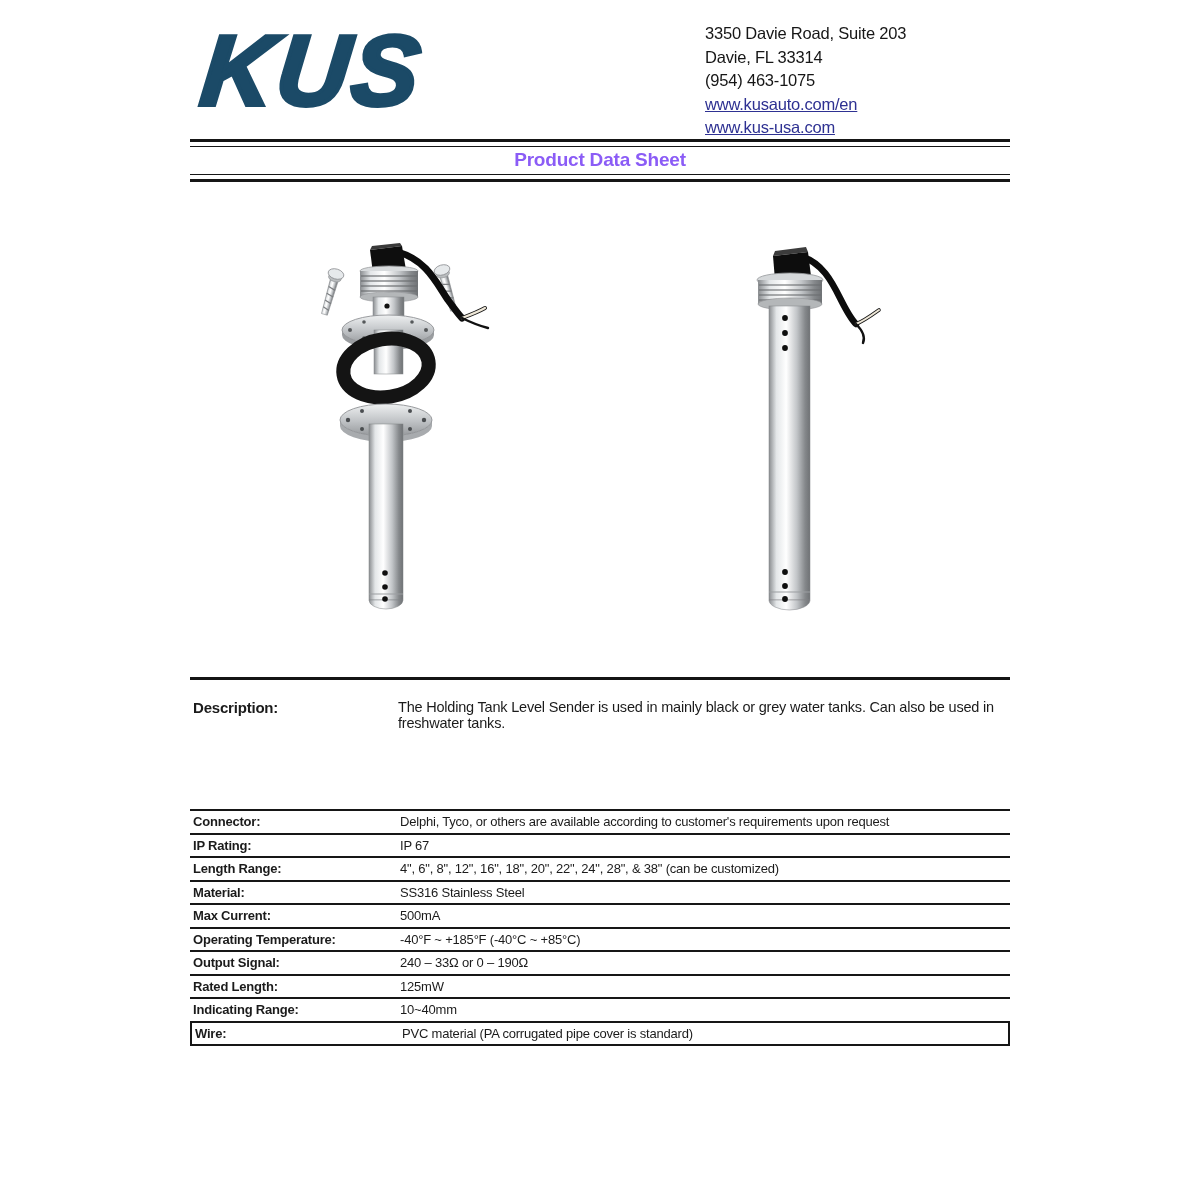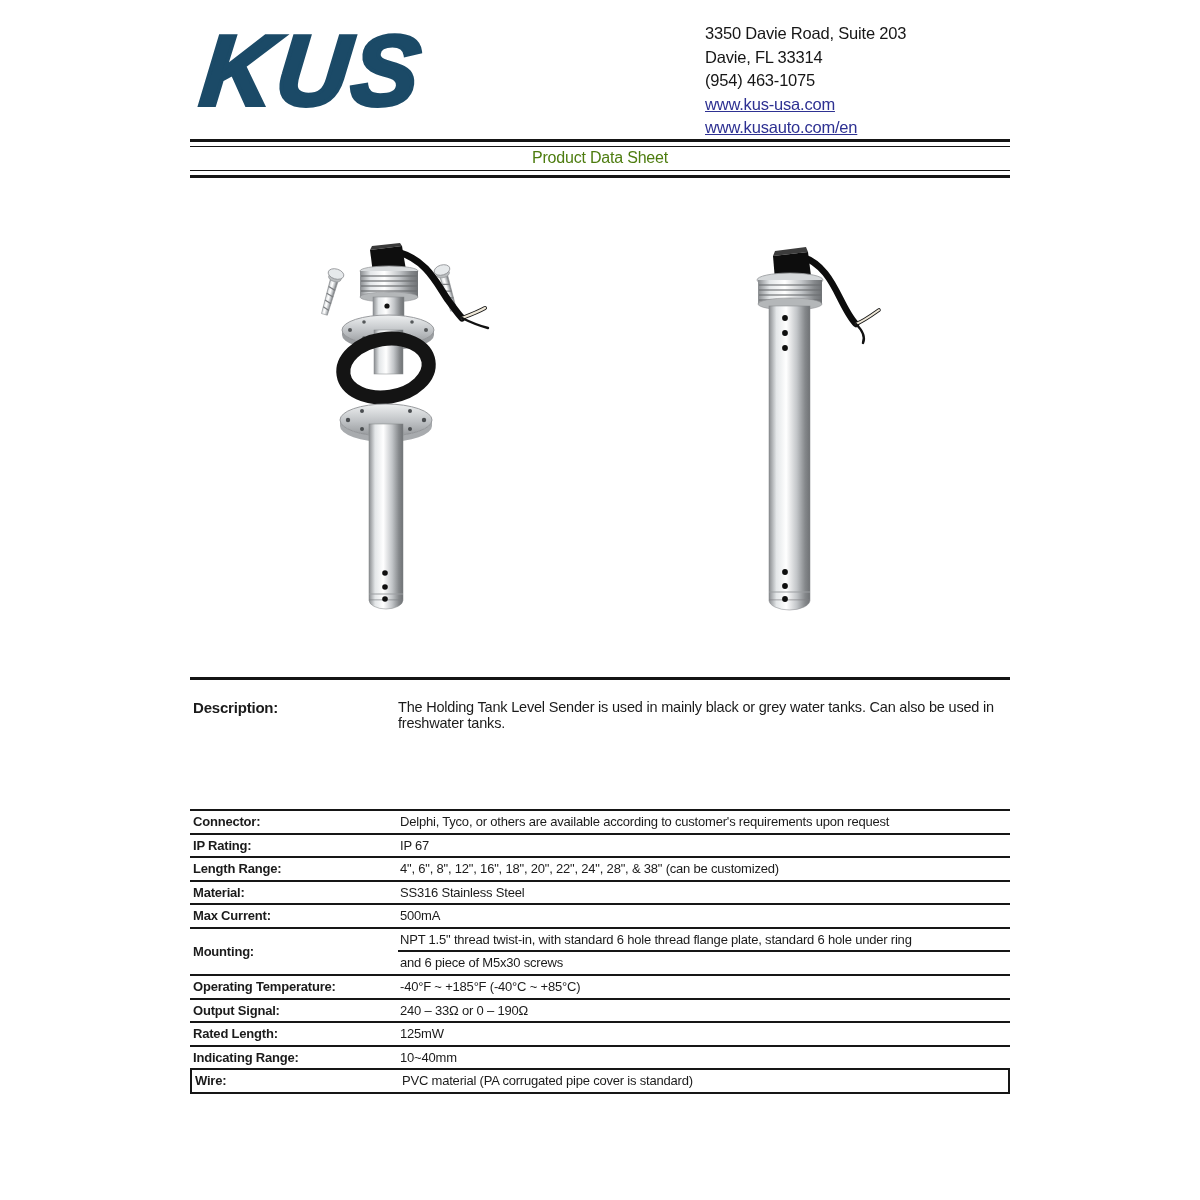--- a/index.html
+++ b/index.html
@@ -20,21 +20,21 @@
     font-size:17px;font-weight:700;font-style:italic;color:#111;
   }
   .contact{
     position:absolute;left:705px;top:22px;width:300px;
     font-size:16.5px;line-height:23.6px;color:#161616;
   }
   .contact a{color:#2e3192;text-decoration:underline;cursor:pointer;}
   
   .title-band{position:absolute;left:190px;top:139px;width:820px;}
   .rule-top{height:4px;border-top:3px solid #161616;border-bottom:1.3px solid #161616;}
-  .band-title{text-align:center;font-weight:400;font-size:16px;color:#4d7c0f;padding:2px 0 3px 0;}
+  .band-title{text-align:center;font-weight:700;font-size:19px;color:#8b5cf6;padding:2px 0 3px 0;}
   .rule-bottom{height:4px;border-top:1.3px solid #161616;border-bottom:3px solid #161616;}
   
   .photo{position:absolute;}
   
   .desc-section{
     position:absolute;left:190px;top:677px;width:820px;
     border-top:3.5px solid #141414;display:flex;padding-top:19px;
   }
   .desc-label{width:205px;font-weight:700;font-size:15px;padding-left:3px;}
   .desc-text{width:612px;font-size:14.5px;line-height:16px;}
@@ -57,22 +57,22 @@
 <body>
 
 <div class="canvas">
 
   <div class="logo-text">KUS</div>
 
   <div class="contact">
     <div>3350 Davie Road, Suite 203</div>
     <div>Davie, FL 33314</div>
     <div>(954) 463-1075</div>
+    <div><a>www.kusauto.com/en</a></div>
     <div><a>www.kus-usa.com</a></div>
-    <div><a>www.kusauto.com/en</a></div>
   </div>
 
   <div class="title-band">
     <div class="rule-top"></div>
     <div class="band-title">Product Data Sheet</div>
     <div class="rule-bottom"></div>
   </div>
 
   <svg class="photo" style="left:298px;top:242px;" width="200" height="375" viewBox="0 0 200 375">
     <defs>
@@ -217,27 +217,20 @@
       <div class="value">4", 6", 8", 12", 16", 18", 20", 22", 24", 28", &amp; 38" (can be customized)</div>
     </div>
     <div class="row">
       <div class="label">Material:</div>
       <div class="value">SS316 Stainless Steel</div>
     </div>
     <div class="row">
       <div class="label">Max Current:</div>
       <div class="value">500mA</div>
     </div>
-    <div class="row row-mounting">
-      <div class="label">Mounting:</div>
-      <div class="value-2col">
-        <div class="v1">NPT 1.5" thread twist-in, with standard 6 hole thread flange plate, standard 6 hole under ring</div>
-        <div class="v2">and 6 piece of M5x30 screws</div>
-      </div>
-    </div>
     <div class="row">
       <div class="label">Operating Temperature:</div>
       <div class="value">-40°F ~ +185°F (-40°C ~ +85°C)</div>
     </div>
     <div class="row">
       <div class="label">Output Signal:</div>
       <div class="value">240 – 33Ω or 0 – 190Ω</div>
     </div>
     <div class="row">
       <div class="label">Rated Length:</div>

